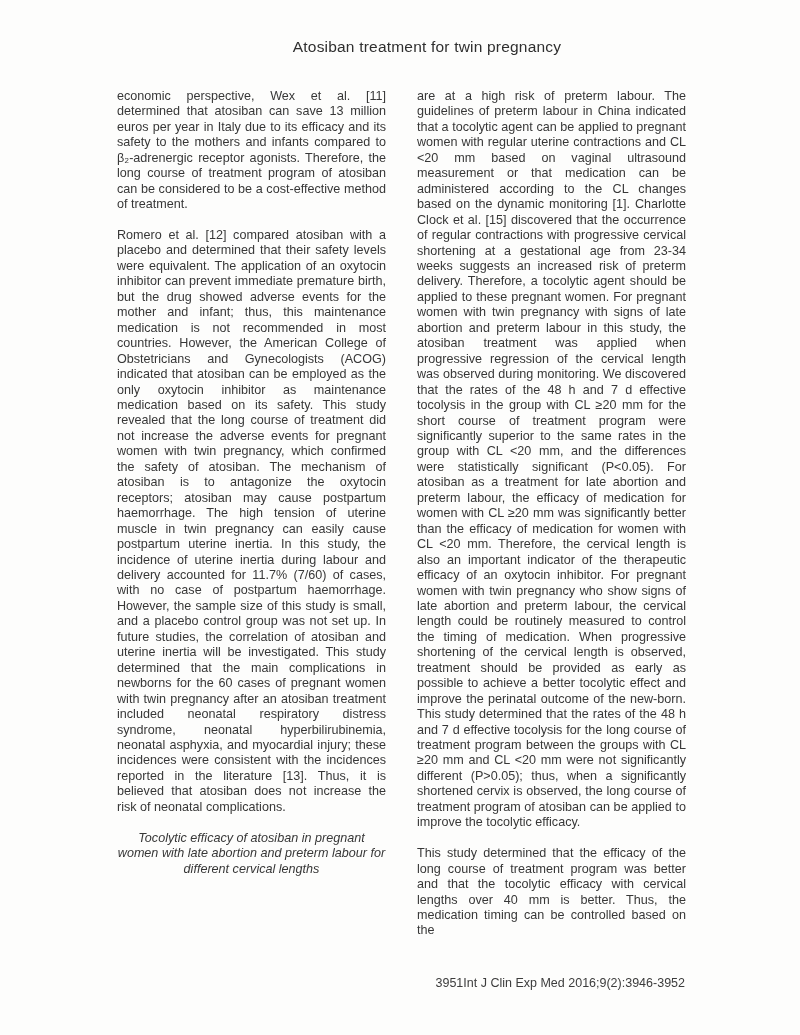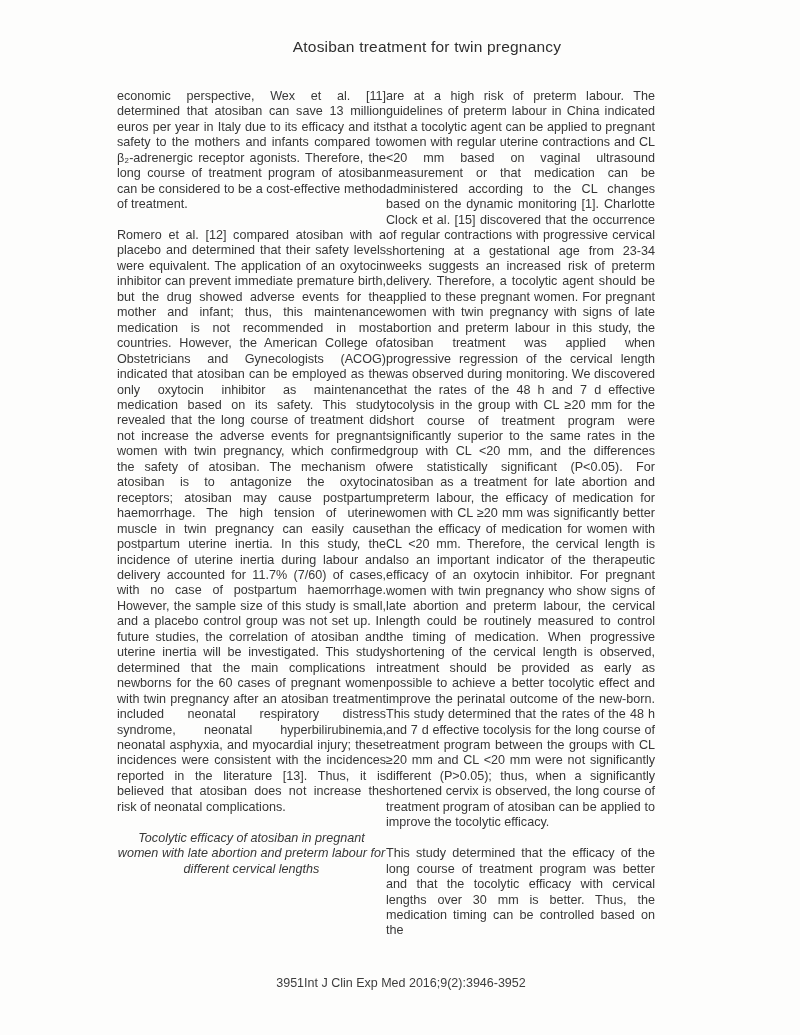--- a/index.html
+++ b/index.html
@@ -30,20 +30,21 @@
     letter-spacing: 0.2px;
     color: #2f2f2f;
     padding-left: 27px;
   }
   .columns {
     position: absolute;
     top: 89px;
     left: 117px;
     width: 570px;
     display: flex;
+    gap: 31px;
   }
   .col {
     width: 269px;
     font-size: 12.6px;
     line-height: 15.45px;
     text-align: justify;
     color: #373737;
   }
   .col p {
     margin: 0 0 15.4px 0;
@@ -59,21 +60,21 @@
     text-align: center;
     margin: 13px 0 11.5px 0;
     color: #373737;
   }
   .footer {
     position: absolute;
     top: 976px;
     left: 117px;
     width: 568px;
     display: flex;
-    justify-content: center;
+    justify-content: flex-end;
     font-size: 12.5px;
     color: #3c3c3c;
   }
 </style>
 </head>
 <body>
 
 <div class="page">
 
   <div class="running-head">Atosiban treatment for twin pregnancy</div>
@@ -81,21 +82,21 @@
   <div class="columns">
 
     <div class="col">
       <p>economic perspective, Wex et al. [11] determined that atosiban can save 13 million euros per year in Italy due to its efficacy and its safety to the mothers and infants compared to β₂-adrenergic receptor agonists. Therefore, the long course of treatment program of atosiban can be considered to be a cost-effective method of treatment.</p>
       <p>Romero et al. [12] compared atosiban with a placebo and determined that their safety levels were equivalent. The application of an oxytocin inhibitor can prevent immediate premature birth, but the drug showed adverse events for the mother and infant; thus, this maintenance medication is not recommended in most countries. However, the American College of Obstetricians and Gynecologists (ACOG) indicated that atosiban can be employed as the only oxytocin inhibitor as maintenance medication based on its safety. This study revealed that the long course of treatment did not increase the adverse events for pregnant women with twin pregnancy, which confirmed the safety of atosiban. The mechanism of atosiban is to antagonize the oxytocin receptors; atosiban may cause postpartum haemorrhage. The high tension of uterine muscle in twin pregnancy can easily cause postpartum uterine inertia. In this study, the incidence of uterine inertia during labour and delivery accounted for 11.7% (7/60) of cases, with no case of postpartum haemorrhage. However, the sample size of this study is small, and a placebo control group was not set up. In future studies, the correlation of atosiban and uterine inertia will be investigated. This study determined that the main complications in newborns for the 60 cases of pregnant women with twin pregnancy after an atosiban treatment included neonatal respiratory distress syndrome, neonatal hyperbilirubinemia, neonatal asphyxia, and myocardial injury; these incidences were consistent with the incidences reported in the literature [13]. Thus, it is believed that atosiban does not increase the risk of neonatal complications.</p>
       <h3 class="section-heading">Tocolytic efficacy of atosiban in pregnant women with late abortion and preterm labour for different cervical lengths</h3>
     </div>
 
     <div class="col">
       <p>are at a high risk of preterm labour. The guidelines of preterm labour in China indicated that a tocolytic agent can be applied to pregnant women with regular uterine contractions and CL &lt;20 mm based on vaginal ultrasound measurement or that medication can be administered according to the CL changes based on the dynamic monitoring [1]. Charlotte Clock et al. [15] discovered that the occurrence of regular contractions with progressive cervical shortening at a gestational age from 23-34 weeks suggests an increased risk of preterm delivery. Therefore, a tocolytic agent should be applied to these pregnant women. For pregnant women with twin pregnancy with signs of late abortion and preterm labour in this study, the atosiban treatment was applied when progressive regression of the cervical length was observed during monitoring. We discovered that the rates of the 48 h and 7 d effective tocolysis in the group with CL ≥20 mm for the short course of treatment program were significantly superior to the same rates in the group with CL &lt;20 mm, and the differences were statistically significant (P&lt;0.05). For atosiban as a treatment for late abortion and preterm labour, the efficacy of medication for women with CL ≥20 mm was significantly better than the efficacy of medication for women with CL &lt;20 mm. Therefore, the cervical length is also an important indicator of the therapeutic efficacy of an oxytocin inhibitor. For pregnant women with twin pregnancy who show signs of late abortion and preterm labour, the cervical length could be routinely measured to control the timing of medication. When progressive shortening of the cervical length is observed, treatment should be provided as early as possible to achieve a better tocolytic effect and improve the perinatal outcome of the new-born. This study determined that the rates of the 48 h and 7 d effective tocolysis for the long course of treatment program between the groups with CL ≥20 mm and CL &lt;20 mm were not significantly different (P&gt;0.05); thus, when a significantly shortened cervix is observed, the long course of treatment program of atosiban can be applied to improve the tocolytic efficacy.</p>
-      <p>This study determined that the efficacy of the long course of treatment program was better and that the tocolytic efficacy with cervical lengths over 30 mm is better. Thus, the medication timing can be controlled based on the</p>
+      <p>This study determined that the efficacy of the long course of treatment program was better and that the tocolytic efficacy with cervical lengths over 40 mm is better. Thus, the medication timing can be controlled based on the</p>
     </div>
 
   </div>
 
   <div class="footer">
     <span>3951</span>
     <span>Int J Clin Exp Med 2016;9(2):3946-3952</span>
   </div>
 
 </div>

